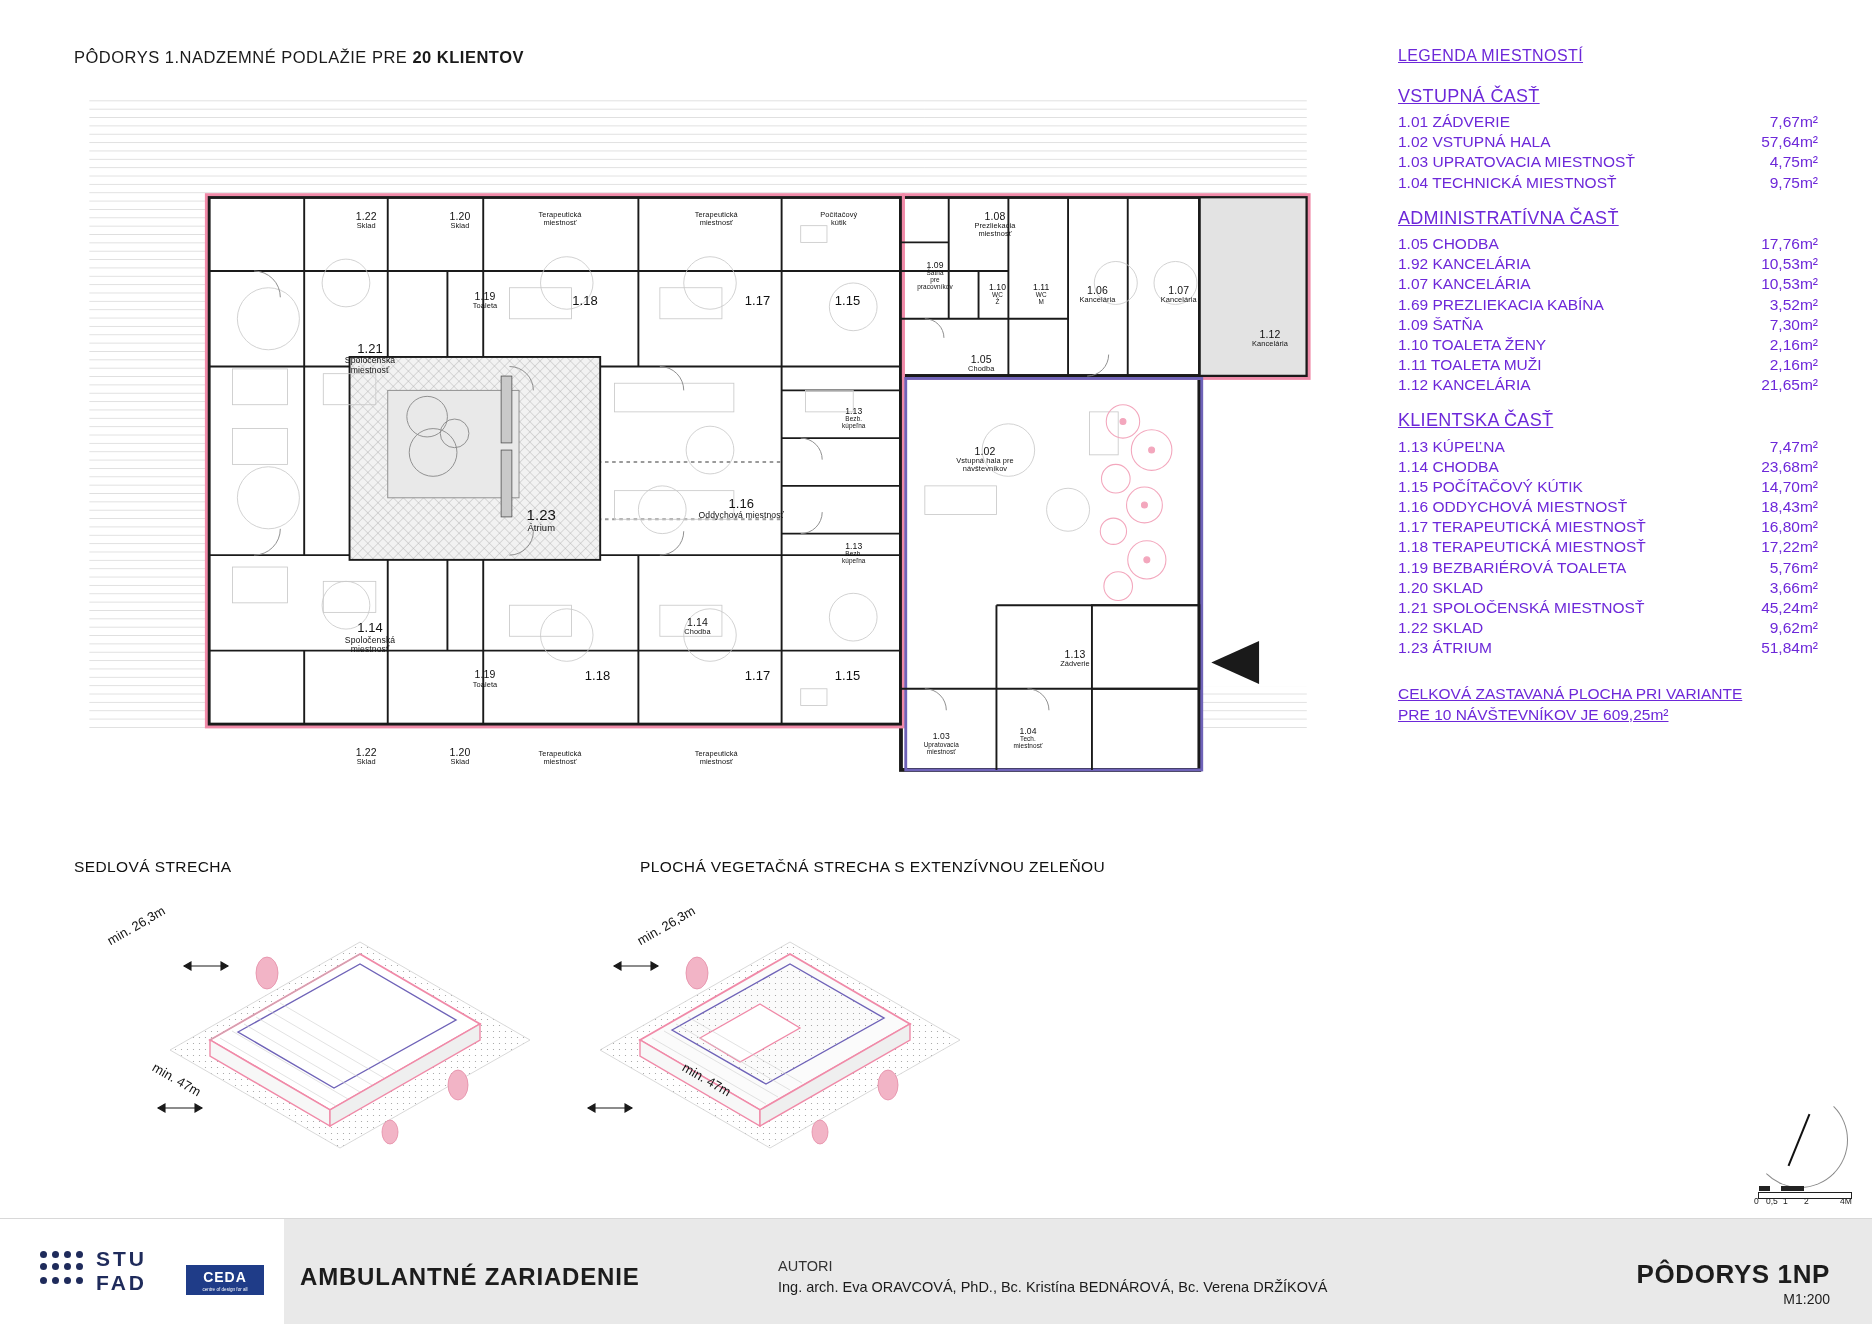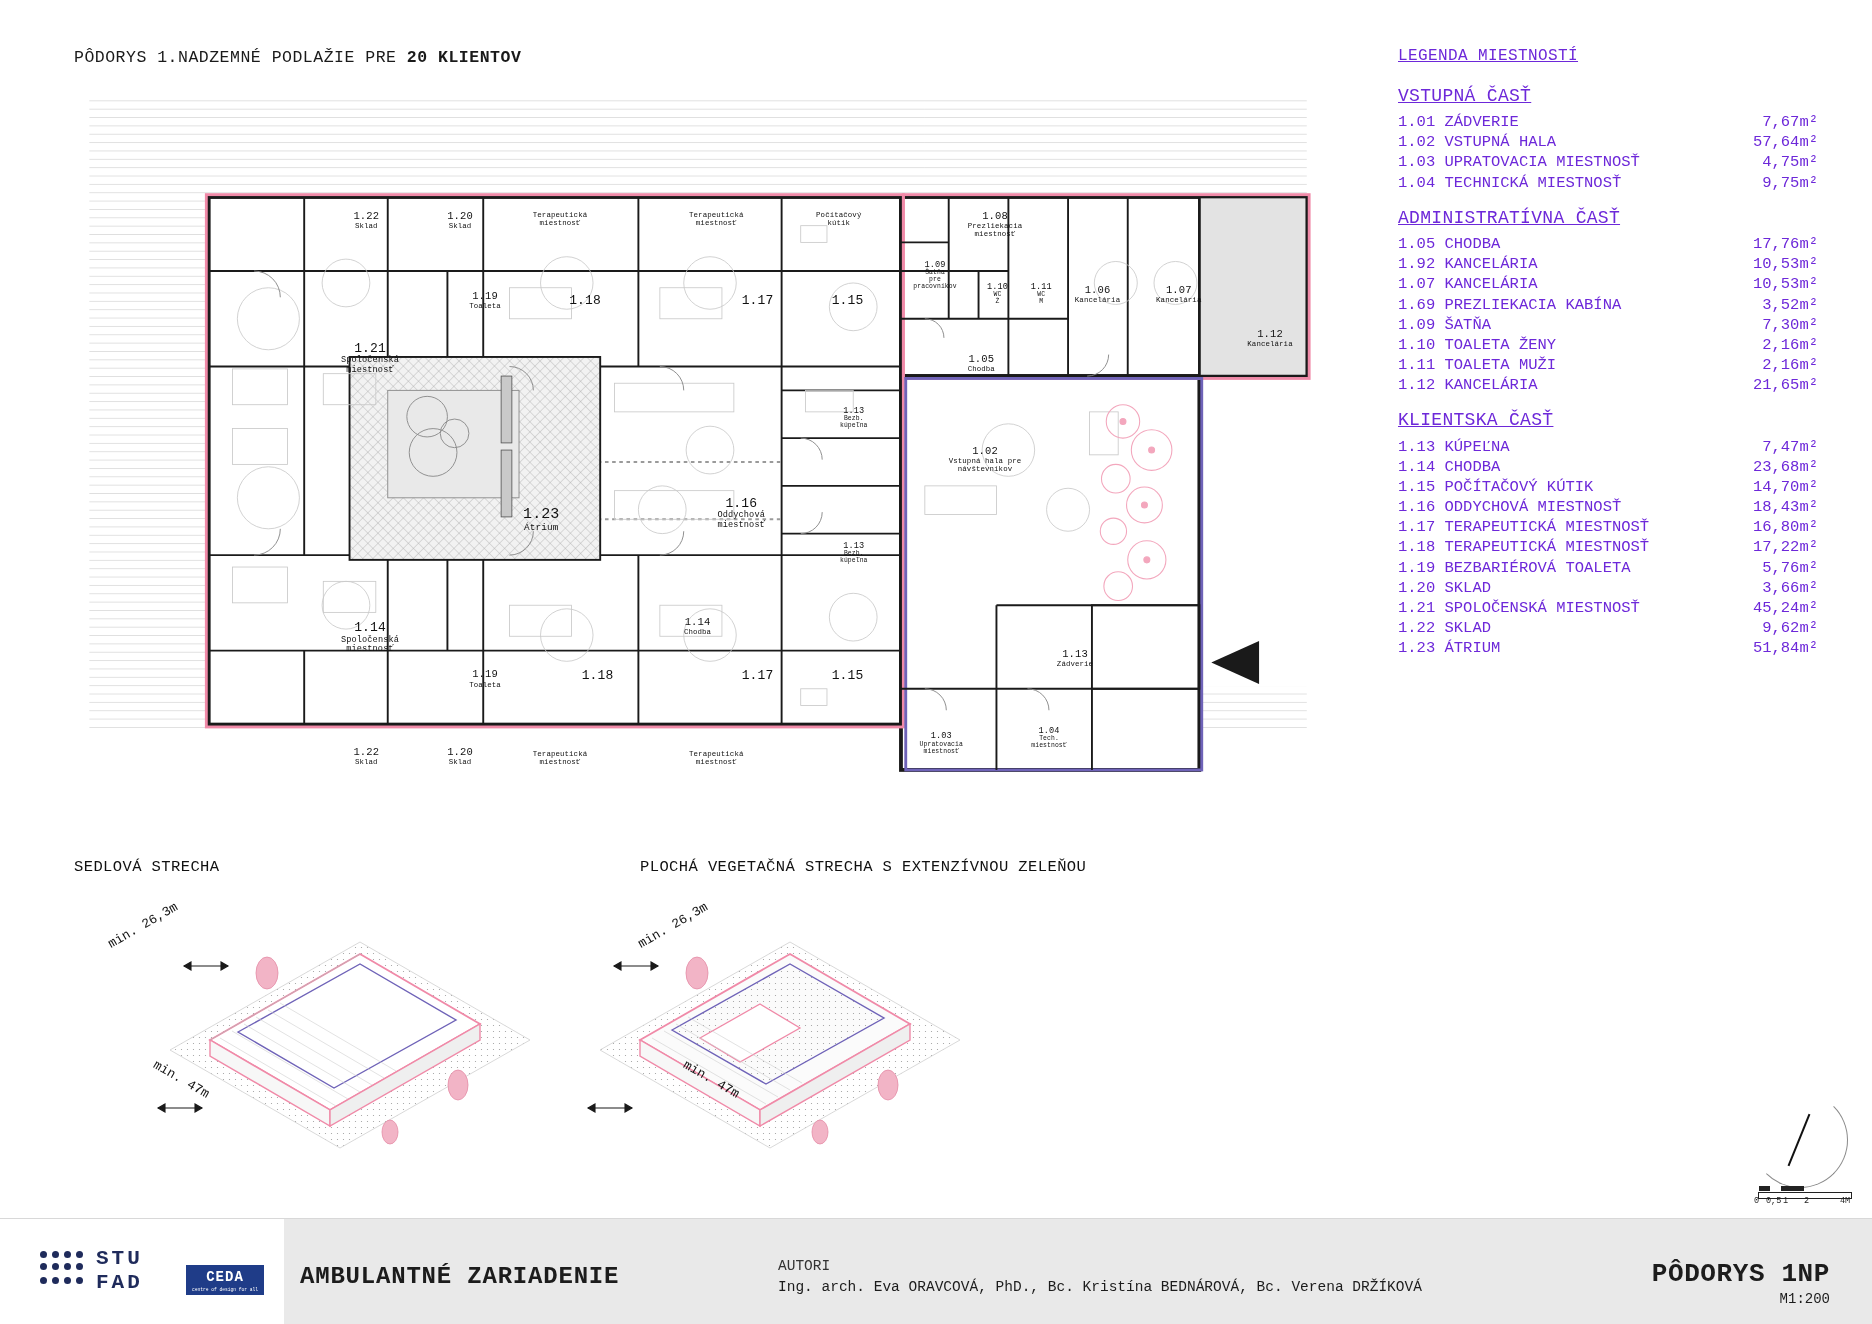--- a/index.html
+++ b/index.html
@@ -4,21 +4,21 @@
 <style>
   html,body{margin:0;padding:0;}
   body{
     width:1872px;height:1324px;
     background:#ffffff;
     font-family:"Liberation Sans", sans-serif;
     color:#111;
     position:relative;
     overflow:hidden;
   }
-  .sheet{position:absolute;inset:0;font-family:Liberation Mono, monospace;}
+  .sheet{position:absolute;inset:0;}
 
   
   .plan-title{
     position:absolute;left:74px;top:48px;
     font-size:16.5px;letter-spacing:.5px;color:#1a1a1a;
   }
   .plan-title b{font-weight:bold;}
 
   
   .legend{
@@ -420,21 +420,21 @@
       </div>
       <div class="rlabel sm" style="left: 1030px; top: 648.935px; width: 90px;">
         <span class="code">1.13</span>
         <span class="nm">Zádverie</span>
       </div>
       <div class="rlabel xs" style="left: 896.25px; top: 732.484px; width: 90px;">
         <span class="code">1.03</span>
         <span class="nm">Upratovacia</span>
         <span class="nm">miestnosť</span>
       </div>
-      <div class="rlabel xs" style="left: 1004px; top: 726.516px; width: 90px;">
+      <div class="rlabel xs" style="left: 983px; top: 726.516px; width: 90px;">
         <span class="code">1.04</span>
         <span class="nm">Tech.</span>
         <span class="nm">miestnosť</span>
       </div>
     </div>
 
   <div class="legend">
     <h2>LEGENDA MIESTNOSTÍ</h2>
     <div id="legend-body">
         <h3>VSTUPNÁ ČASŤ</h3>
@@ -457,20 +457,24 @@
         <div class="lrow"><span class="nm">1.15 POČÍTAČOVÝ KÚTIK</span><span class="ar">14,70m²</span></div>
         <div class="lrow"><span class="nm">1.16 ODDYCHOVÁ MIESTNOSŤ</span><span class="ar">18,43m²</span></div>
         <div class="lrow"><span class="nm">1.17 TERAPEUTICKÁ MIESTNOSŤ</span><span class="ar">16,80m²</span></div>
         <div class="lrow"><span class="nm">1.18 TERAPEUTICKÁ MIESTNOSŤ</span><span class="ar">17,22m²</span></div>
         <div class="lrow"><span class="nm">1.19 BEZBARIÉROVÁ TOALETA</span><span class="ar">5,76m²</span></div>
         <div class="lrow"><span class="nm">1.20 SKLAD</span><span class="ar">3,66m²</span></div>
         <div class="lrow"><span class="nm">1.21 SPOLOČENSKÁ MIESTNOSŤ</span><span class="ar">45,24m²</span></div>
         <div class="lrow"><span class="nm">1.22 SKLAD</span><span class="ar">9,62m²</span></div>
         <div class="lrow"><span class="nm">1.23 ÁTRIUM</span><span class="ar">51,84m²</span></div>
       </div>
+    <div class="total">
+      <div>CELKOVÁ ZASTAVANÁ PLOCHA PRI VARIANTE</div>
+      <div>PRE 10 NÁVŠTEVNÍKOV JE 609,25m²</div>
+    </div>
   </div>
 
   <div class="roof-cap" id="cap-sedlova">SEDLOVÁ STRECHA</div>
   <div class="roof-cap" id="cap-plocha">PLOCHÁ VEGETAČNÁ STRECHA S EXTENZÍVNOU ZELEŇOU</div>
 
   <svg id="roofs-canvas" viewBox="0 0 1060 320">
     <defs>
       <pattern id="grassDots" width="6" height="6" patternUnits="userSpaceOnUse">
         <circle cx="1.5" cy="1.5" r="0.6" fill="#9d9d9d"></circle>
       </pattern>

